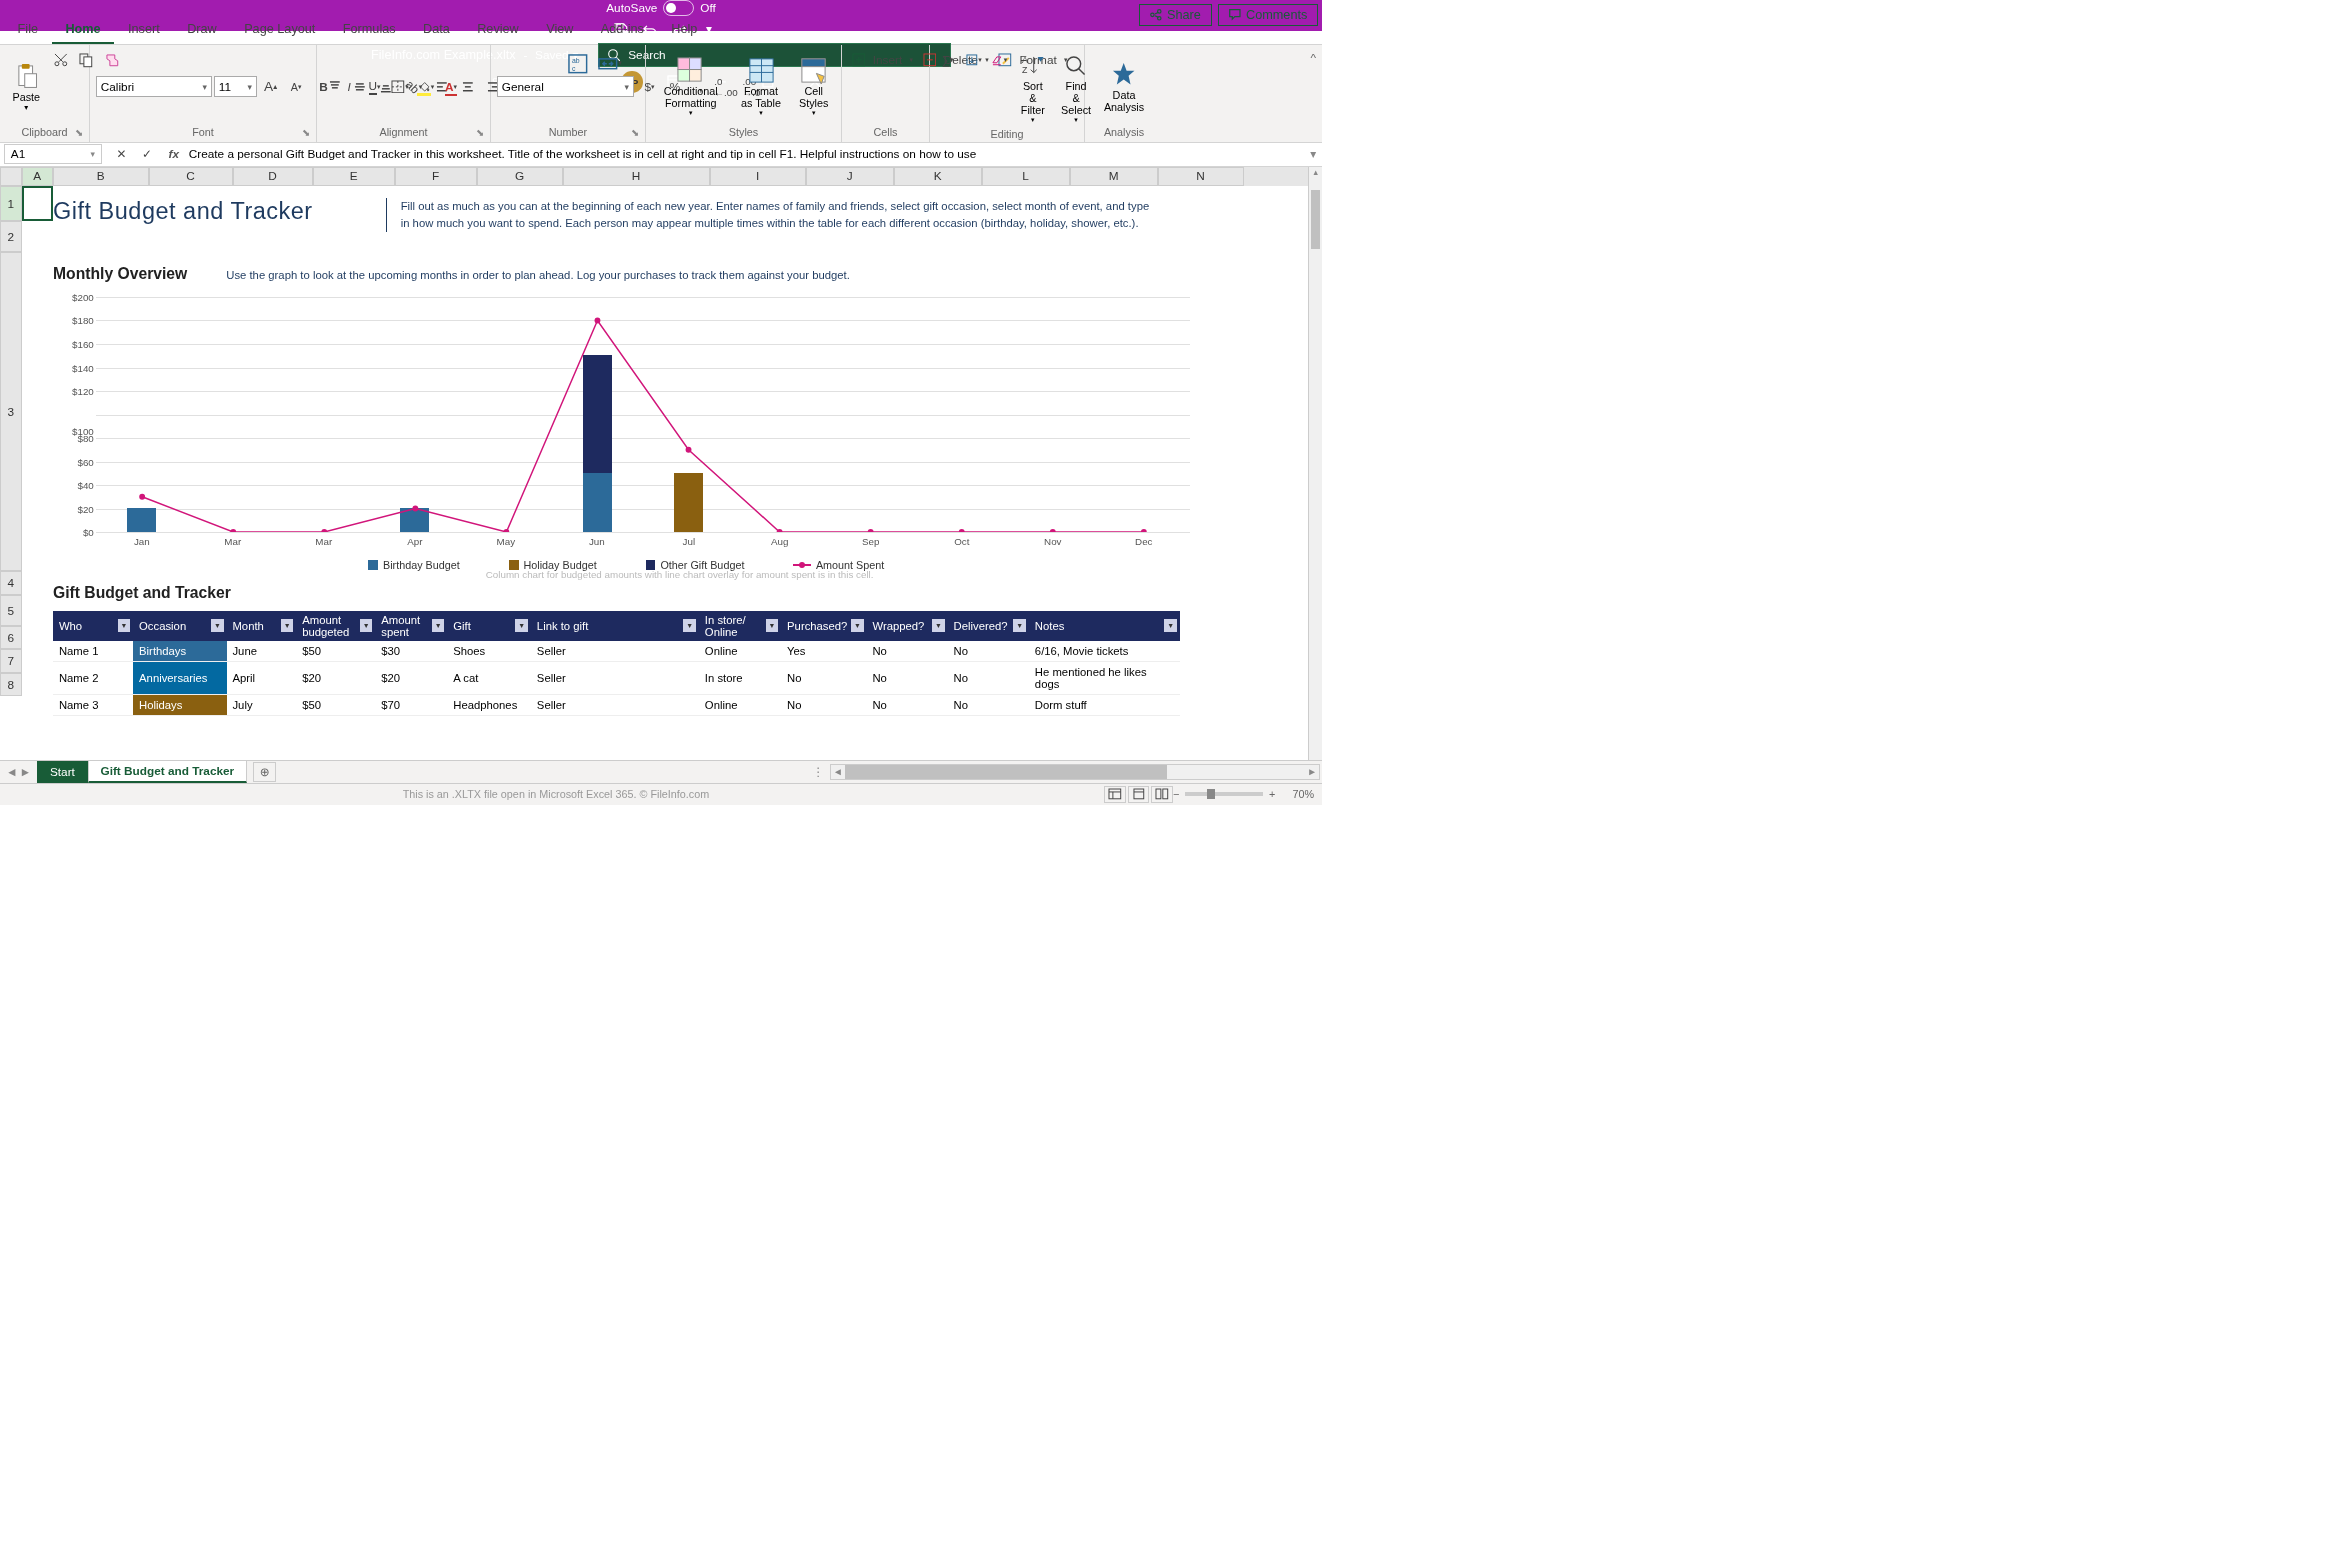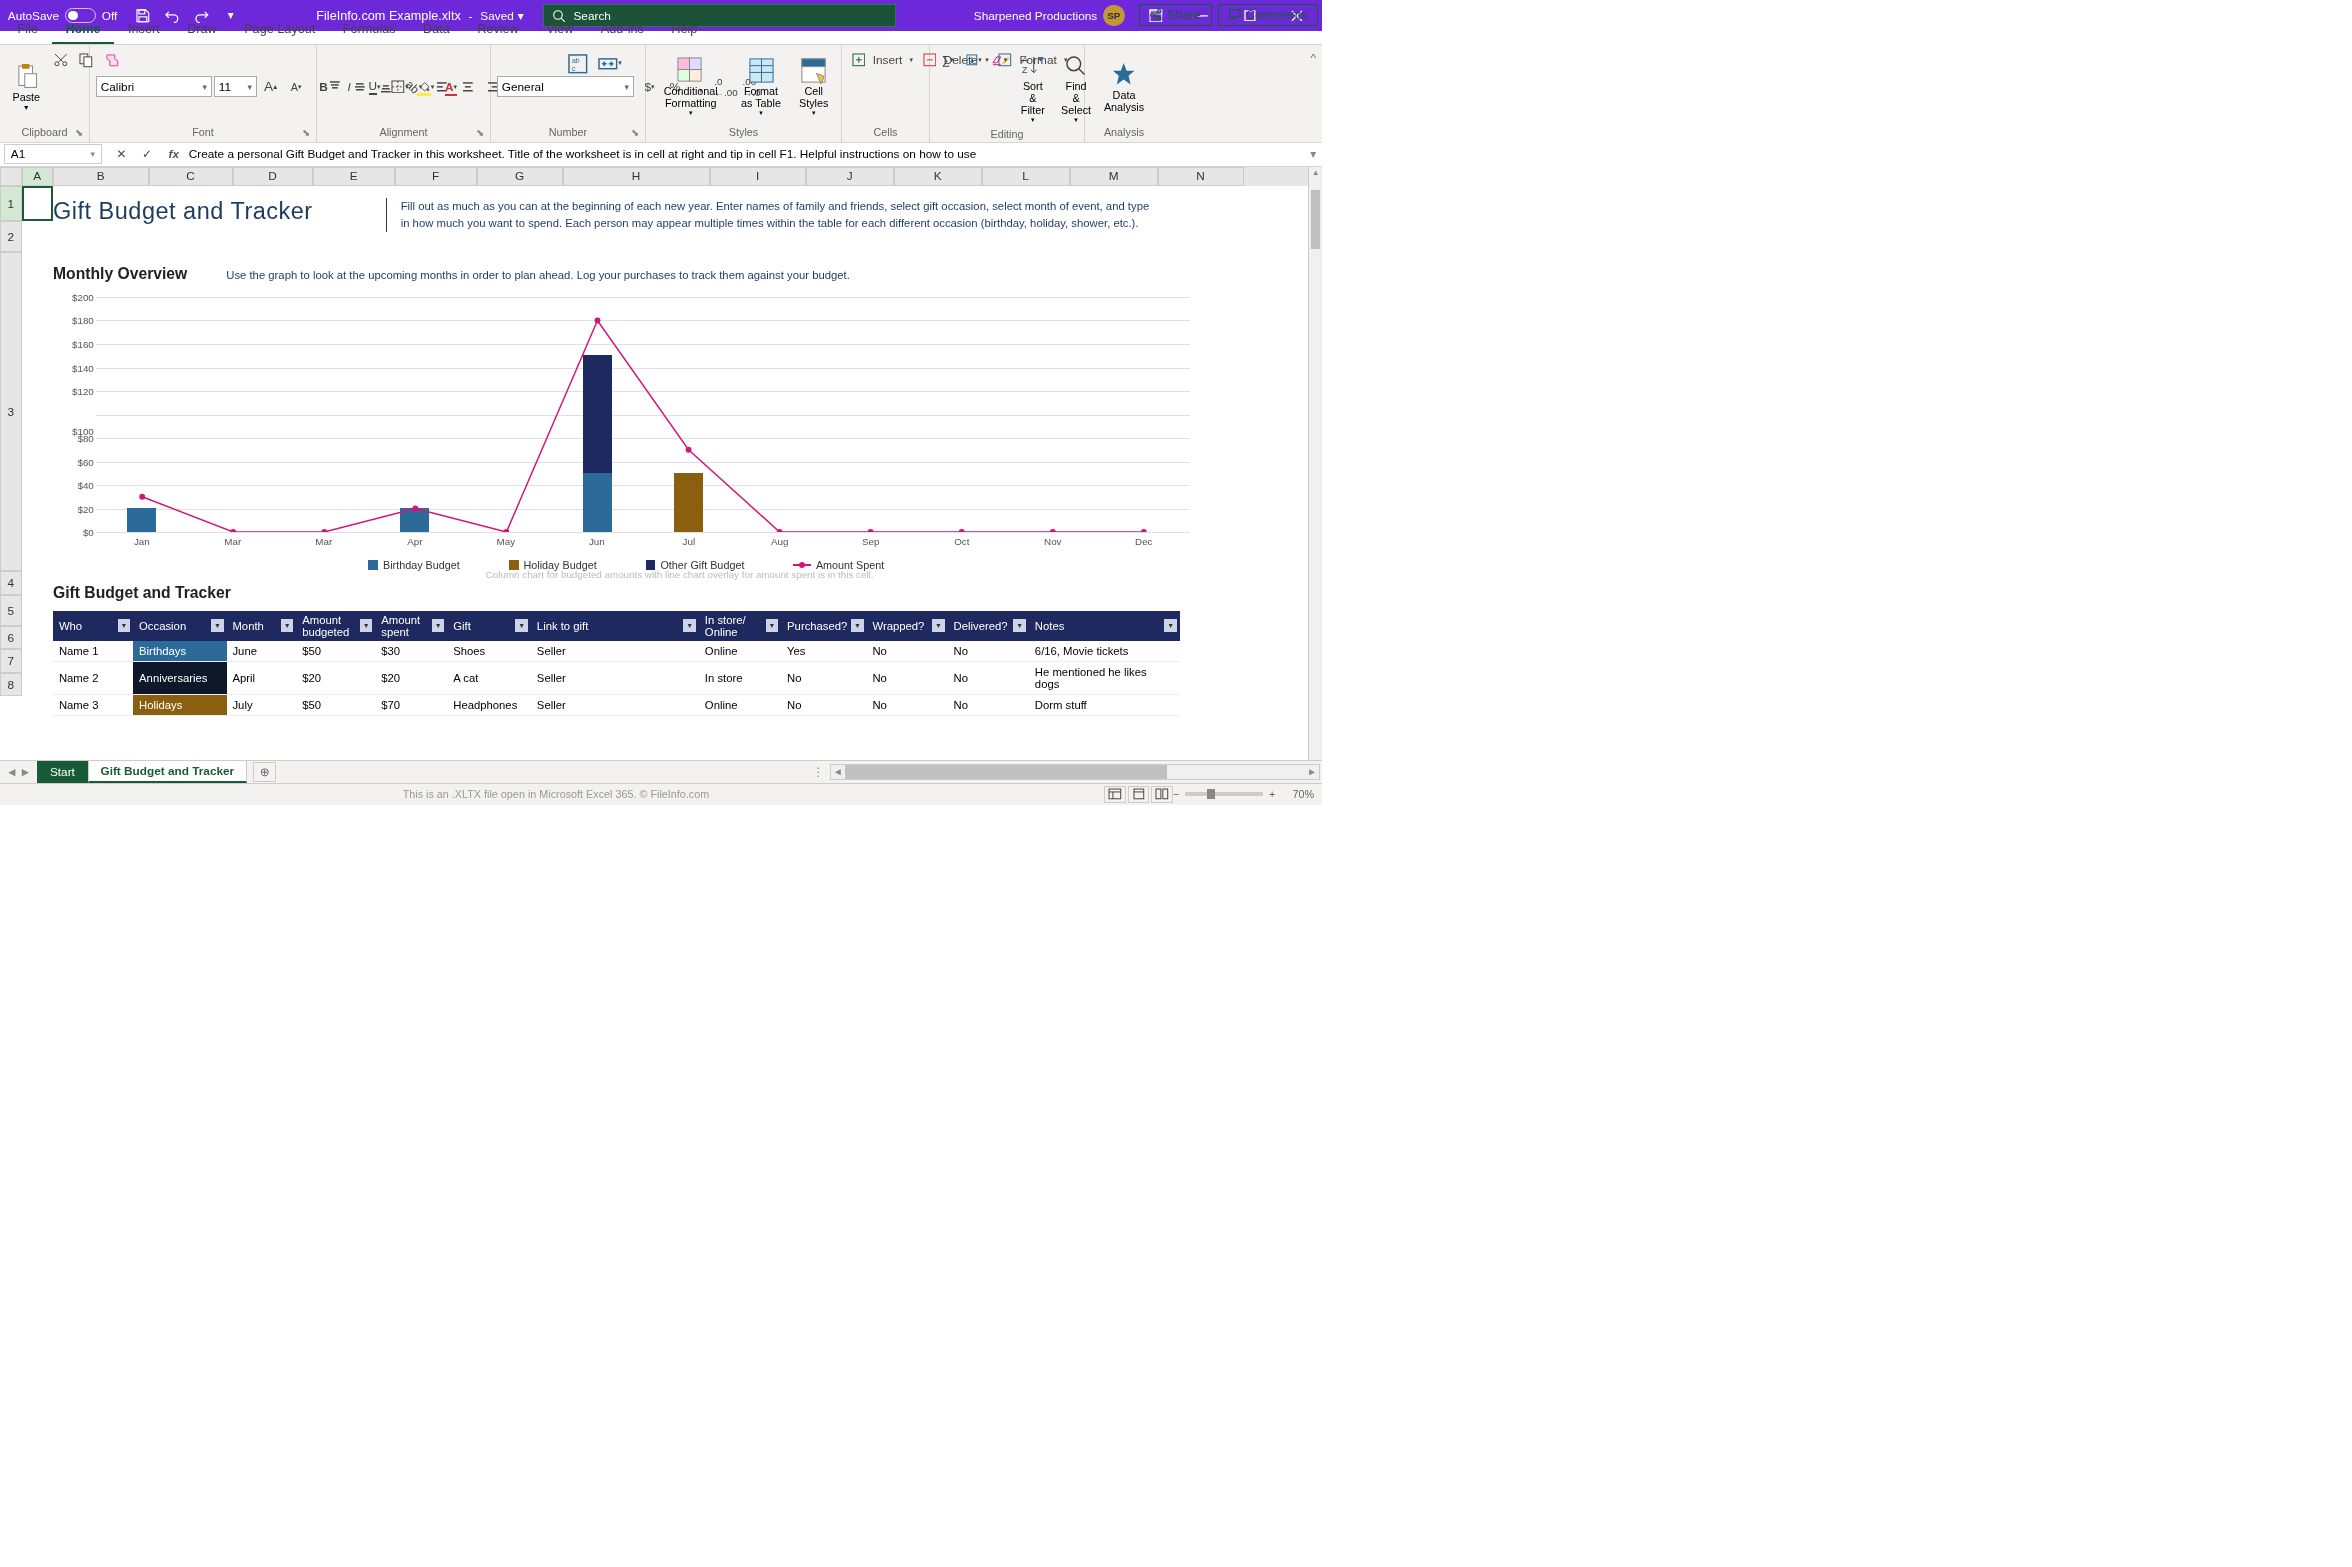--- a/index.html
+++ b/index.html
@@ -1,18 +1,18 @@
 <!DOCTYPE html>
 <html><head>
 <meta charset="utf-8">
 <style>
 *{margin:0;padding:0;box-sizing:border-box;font-family:"Segoe UI",Arial,sans-serif;}
 body{background:#fff;width:1322px;height:882px;overflow:hidden;font-size:11.8px;}
 
-.titlebar{background:#6d28d9;color:#fff;height:31px;display:flex;align-items:center;padding:0 3.9px;}
+.titlebar{background:#a21caf;color:#fff;height:31px;display:flex;align-items:center;padding:0 3.9px;flex-direction:column;}
 .autosave{display:flex;align-items:center;gap:5.9px;padding:0 3.9px;font-size:11.8px;}
 .toggle{width:31px;height:15.7px;border:1px solid rgba(255,255,255,0.7);border-radius:9.8px;display:flex;align-items:center;padding:1px 2px;}
 .toggle-knob{width:9.8px;height:9.8px;border-radius:50%;background:#fff;}
 .qat{display:flex;gap:2px;margin-left:7.8px;}
 .qat-btn{width:27.4px;height:27.4px;display:flex;align-items:center;justify-content:center;color:#fff;cursor:pointer;}
 .title-center{flex:1;display:flex;align-items:center;justify-content:center;gap:7.8px;}
 .file-title{font-size:12.7px;}
 .saved{display:flex;align-items:center;gap:3.9px;font-size:11.8px;}
 .search-box{background:#1c5238;border:1px solid #2d7851;width:353px;height:23.5px;display:flex;align-items:center;padding:0 7.8px;color:#fff;font-size:11.8px;margin-left:11.8px;}
 .title-right{display:flex;align-items:center;gap:3.9px;}
@@ -719,21 +719,21 @@
             <td>Shoes</td>
             <td>Seller</td>
             <td>Online</td>
             <td>Yes</td>
             <td>No</td>
             <td>No</td>
             <td>6/16, Movie tickets</td>
           </tr>
           <tr>
             <td>Name 2</td>
-            <td class="occ" style="background:#0f172a">Anniversaries</td>
+            <td class="occ" style="background:#0369a1">Anniversaries</td>
             <td>April</td>
             <td>$20</td>
             <td>$20</td>
             <td>A cat</td>
             <td>Seller</td>
             <td>In store</td>
             <td>No</td>
             <td>No</td>
             <td>No</td>
             <td>He mentioned he likes dogs</td>

